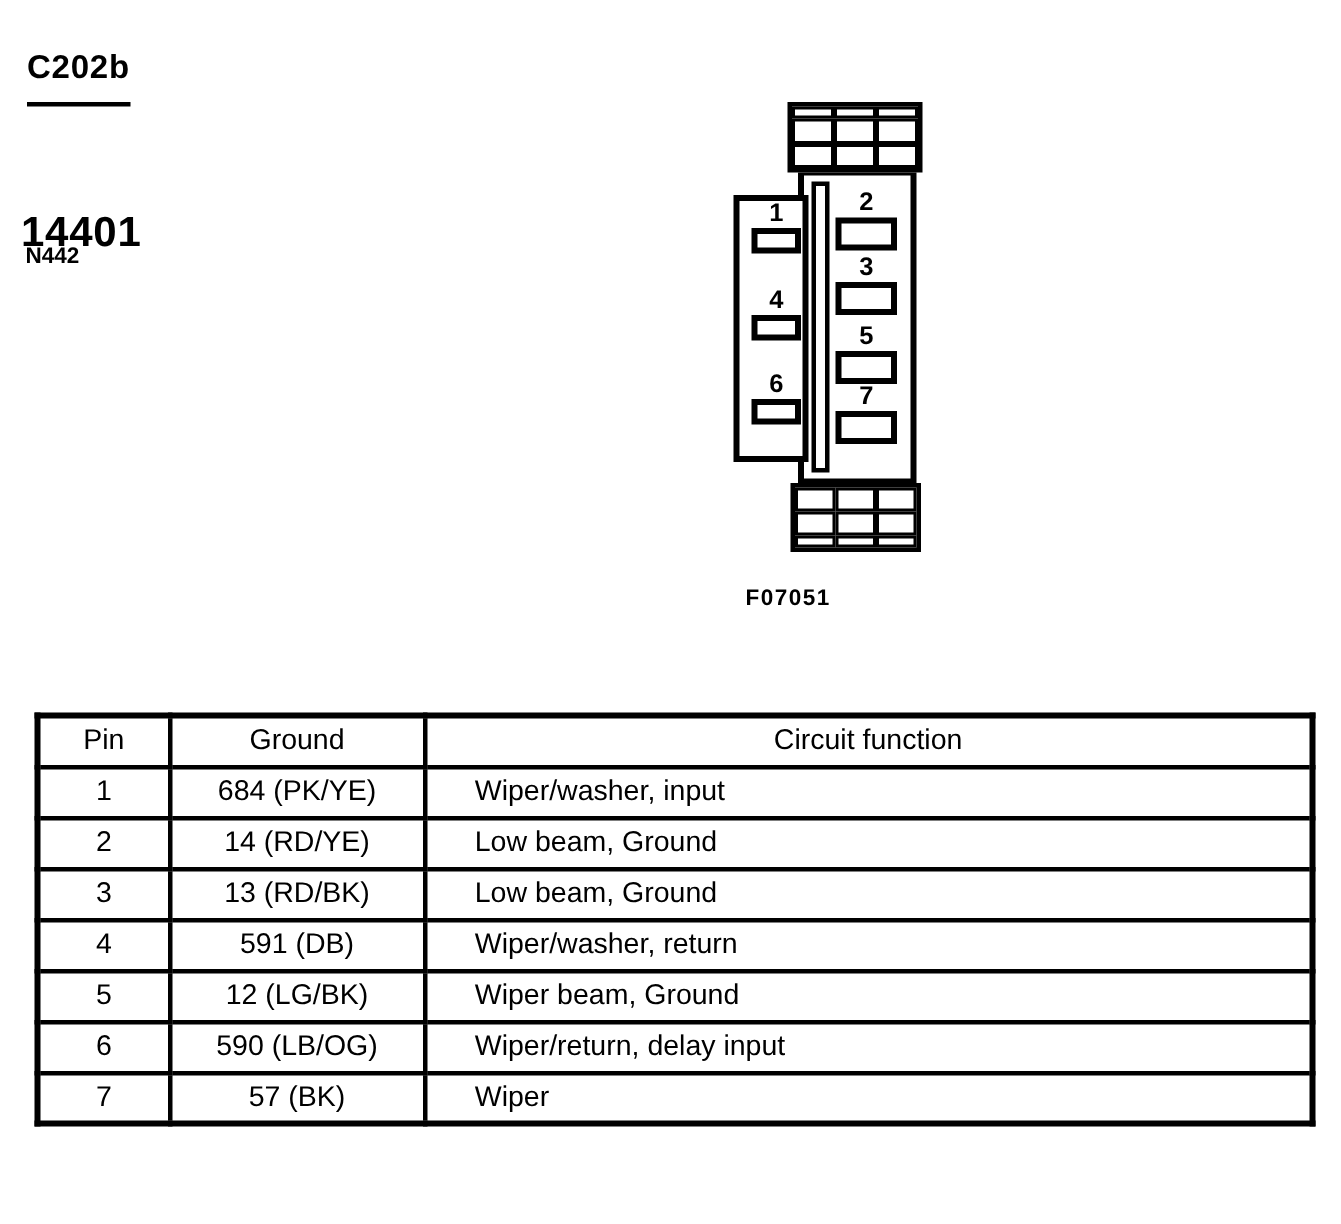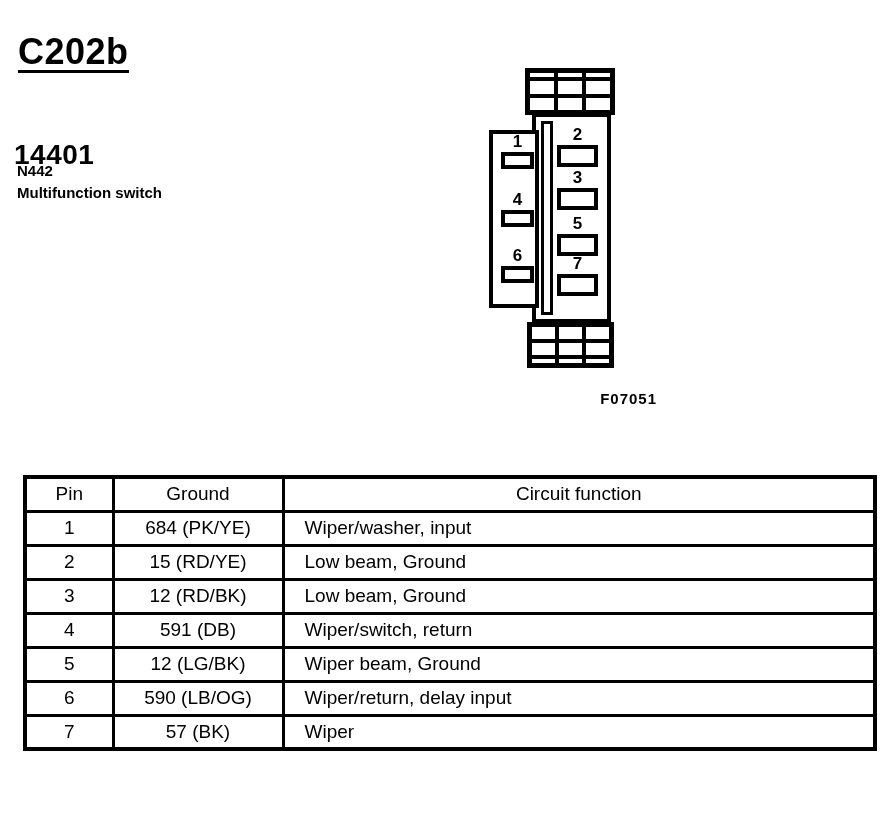--- a/index.html
+++ b/index.html
@@ -7,22 +7,22 @@
   .page {
     position:relative; width:894px; height:816px;
     background:#fff; color:#000;
     font-family:"Liberation Sans", sans-serif;
     overflow:hidden;
   }
 
   
   .connector-id {
     position:absolute; left:18px; top:34px;
-    font-size:36px; font-weight:700; line-height:1;
-    display:inline-block; padding-bottom:0;
+    font-size:22px; font-weight:700; line-height:1;
+    display:inline-block; padding-bottom:12px;
     border-bottom:3px solid #000; letter-spacing:0.5px;
   }
   .part-number {
     position:absolute; left:14px; top:97px;
     font-size:28px; font-weight:700; line-height:1; letter-spacing:0.5px;margin-top:44px;
   }
   .component-info {
     position:absolute; left:17px; top:160px;
     font-size:15px; font-weight:700; line-height:22px;
   }
@@ -68,50 +68,49 @@
 
   .pins-right .pin { left:77px; width:41px; }
   .pins-right .pin-slot { width:41px; height:22px; }
   .pins-right .pin:nth-of-type(1) { top:66px; }
   .pins-right .pin:nth-of-type(2) { top:109px; }
   .pins-right .pin:nth-of-type(3) { top:155px; }
   .pins-right .pin:nth-of-type(4) { top:195px; }
 
   .figure-code {
     left:17px; top:330px; width:160px;
-    text-align:right; font-size:15px; font-weight:700; letter-spacing:1px;
+    text-align:left; font-size:15px; font-weight:700; letter-spacing:1px;
   }
 
   
   .pin-table {
     position:absolute; left:23px; top:475px; width:854px;
     border-collapse:collapse; table-layout:fixed;
     border:4px solid #000;
   }
   .pin-table th, .pin-table td {
     border:3px solid #000; height:34px;
     font-size:19px; font-weight:400;
     white-space:nowrap; overflow:hidden;
   }
   .pin-table th { text-align:center; }
   .col-pin  { width:88px; }
   .col-circ { width:170px; }
   td.cell-pin, td.cell-circuit { text-align:center; }
-  td.cell-function { text-align:left; padding-left:20px; }
+  td.cell-function { text-align:left; padding-left:32px; }
 </style>
 </head>
 <body>
 
 <div class="page">
 
   <div class="connector-id">C202b</div>
   <div class="part-number">14401</div>
   <div class="component-info">
     <div>N442</div>
-    <div>Multifunction switch</div>
   </div>
 
   <div class="connector">
     <div class="conn-body"></div>
 
     <div class="conn-grid top">
       <div></div>
         <div></div>
         <div></div>
       <div></div>
@@ -193,34 +192,34 @@
     </thead>
     <tbody>
   <tr>
     <td class="cell-pin">1</td>
     <td class="cell-circuit">684 (PK/YE)</td>
     <td class="cell-function">Wiper/washer, input</td>
   </tr>
 
   <tr>
     <td class="cell-pin">2</td>
-    <td class="cell-circuit">15 (RD/YE)</td>
+    <td class="cell-circuit">14 (RD/YE)</td>
     <td class="cell-function">Low beam, Ground</td>
   </tr>
 
   <tr>
     <td class="cell-pin">3</td>
-    <td class="cell-circuit">12 (RD/BK)</td>
+    <td class="cell-circuit">13 (RD/BK)</td>
     <td class="cell-function">Low beam, Ground</td>
   </tr>
 
   <tr>
     <td class="cell-pin">4</td>
     <td class="cell-circuit">591 (DB)</td>
-    <td class="cell-function">Wiper/switch, return</td>
+    <td class="cell-function">Wiper/washer, return</td>
   </tr>
 
   <tr>
     <td class="cell-pin">5</td>
     <td class="cell-circuit">12 (LG/BK)</td>
     <td class="cell-function">Wiper beam, Ground</td>
   </tr>
 
   <tr>
     <td class="cell-pin">6</td>

